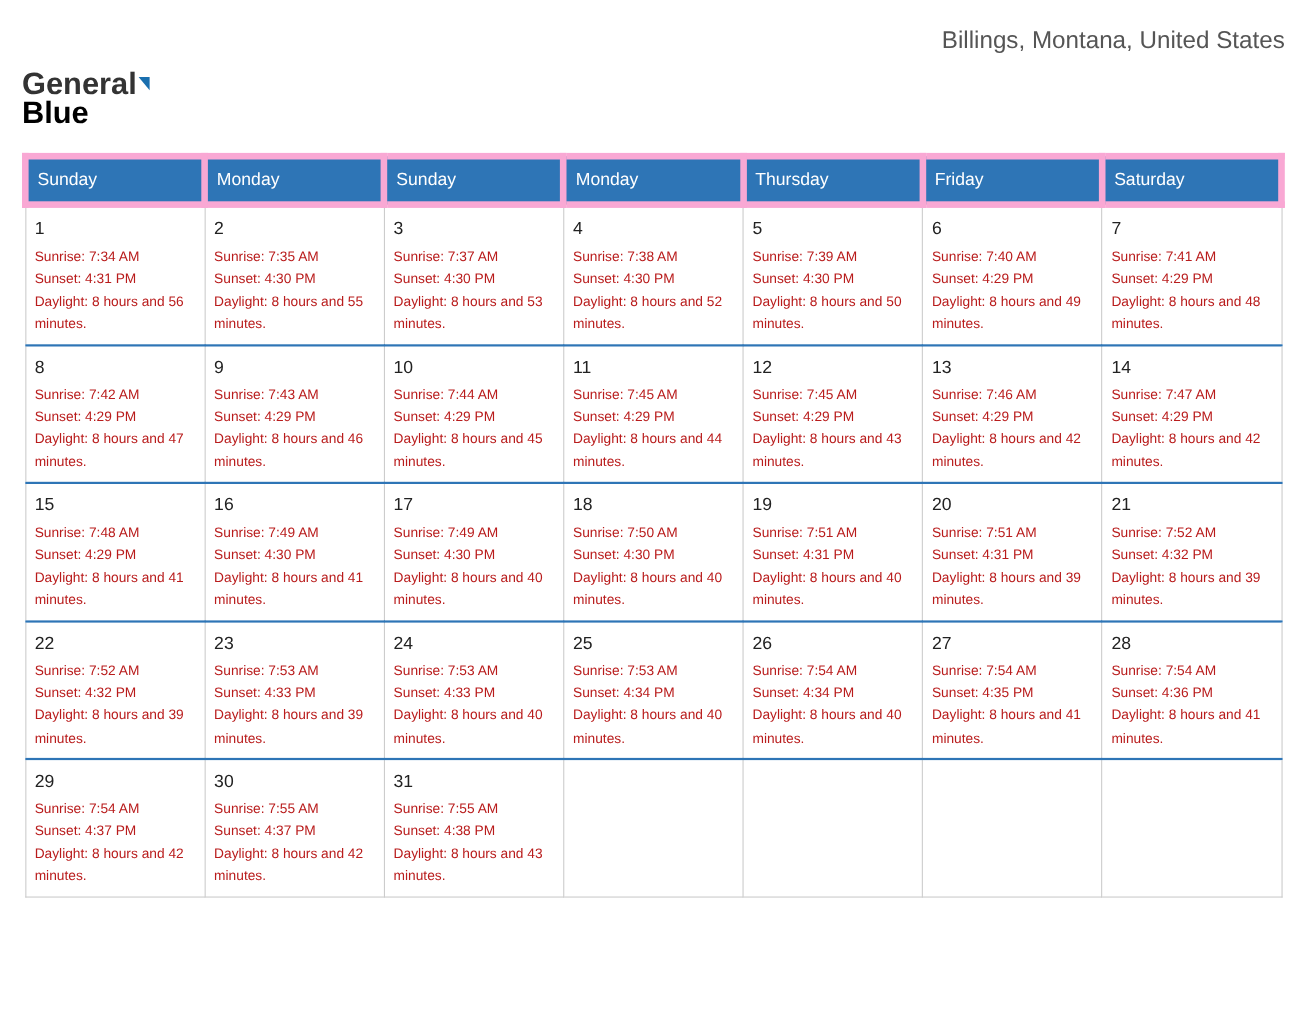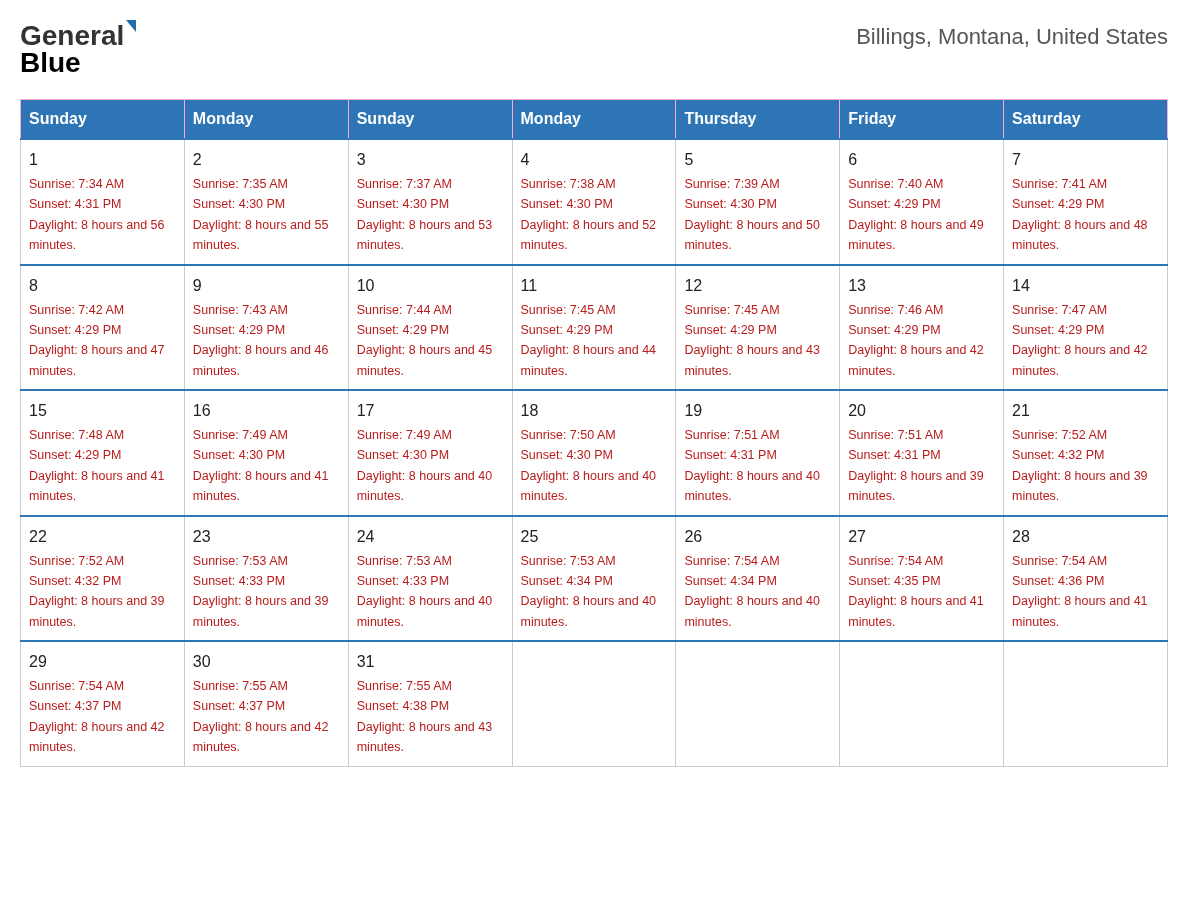--- a/index.html
+++ b/index.html
@@ -37,20 +37,22 @@
       width: 0;
       height: 0;
       border-left: 10px solid transparent;
       border-right: 0px solid transparent;
       border-top: 12px solid #1a6faf;
       margin-left: 2px;
       vertical-align: middle;
     }
     .logo-line {
       display: flex;
+      align-items: center;
+      margin-top: 40px;
     }
     .title-block {
       text-align: right;
     }
     .month-title {
       font-size: 52px;
       font-weight: normal;
       color: #222;
       line-height: 1.1;
     }
@@ -63,24 +65,24 @@
       width: 100%;
       border-collapse: collapse;
       table-layout: fixed;
     }
     thead tr {
       background-color: #2e75b6;
     }
     thead th {
       color: #fff;
       font-size: 16px;
-      font-weight: bold;
+      font-weight: normal;
       padding: 10px 8px;
       text-align: left;
-      border: 1px solid #f9a8d4;
+      border: 6px solid #f9a8d4;
     }
     tbody td {
       vertical-align: top;
       border: 1px solid #ccc;
       padding: 8px;
       height: 110px;
       font-size: 13px;
       color: #333;
       line-height: 1.5;
     }

